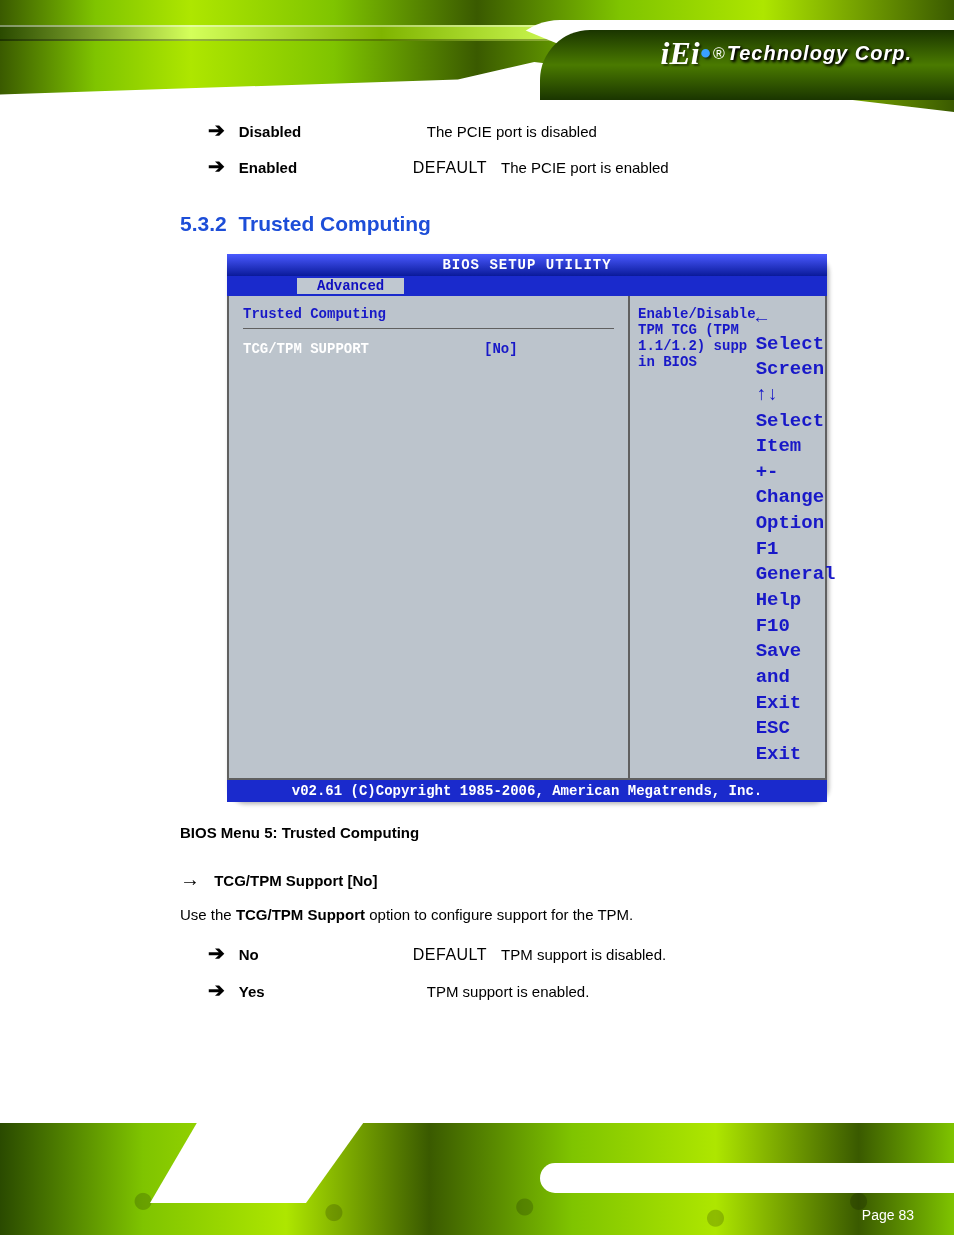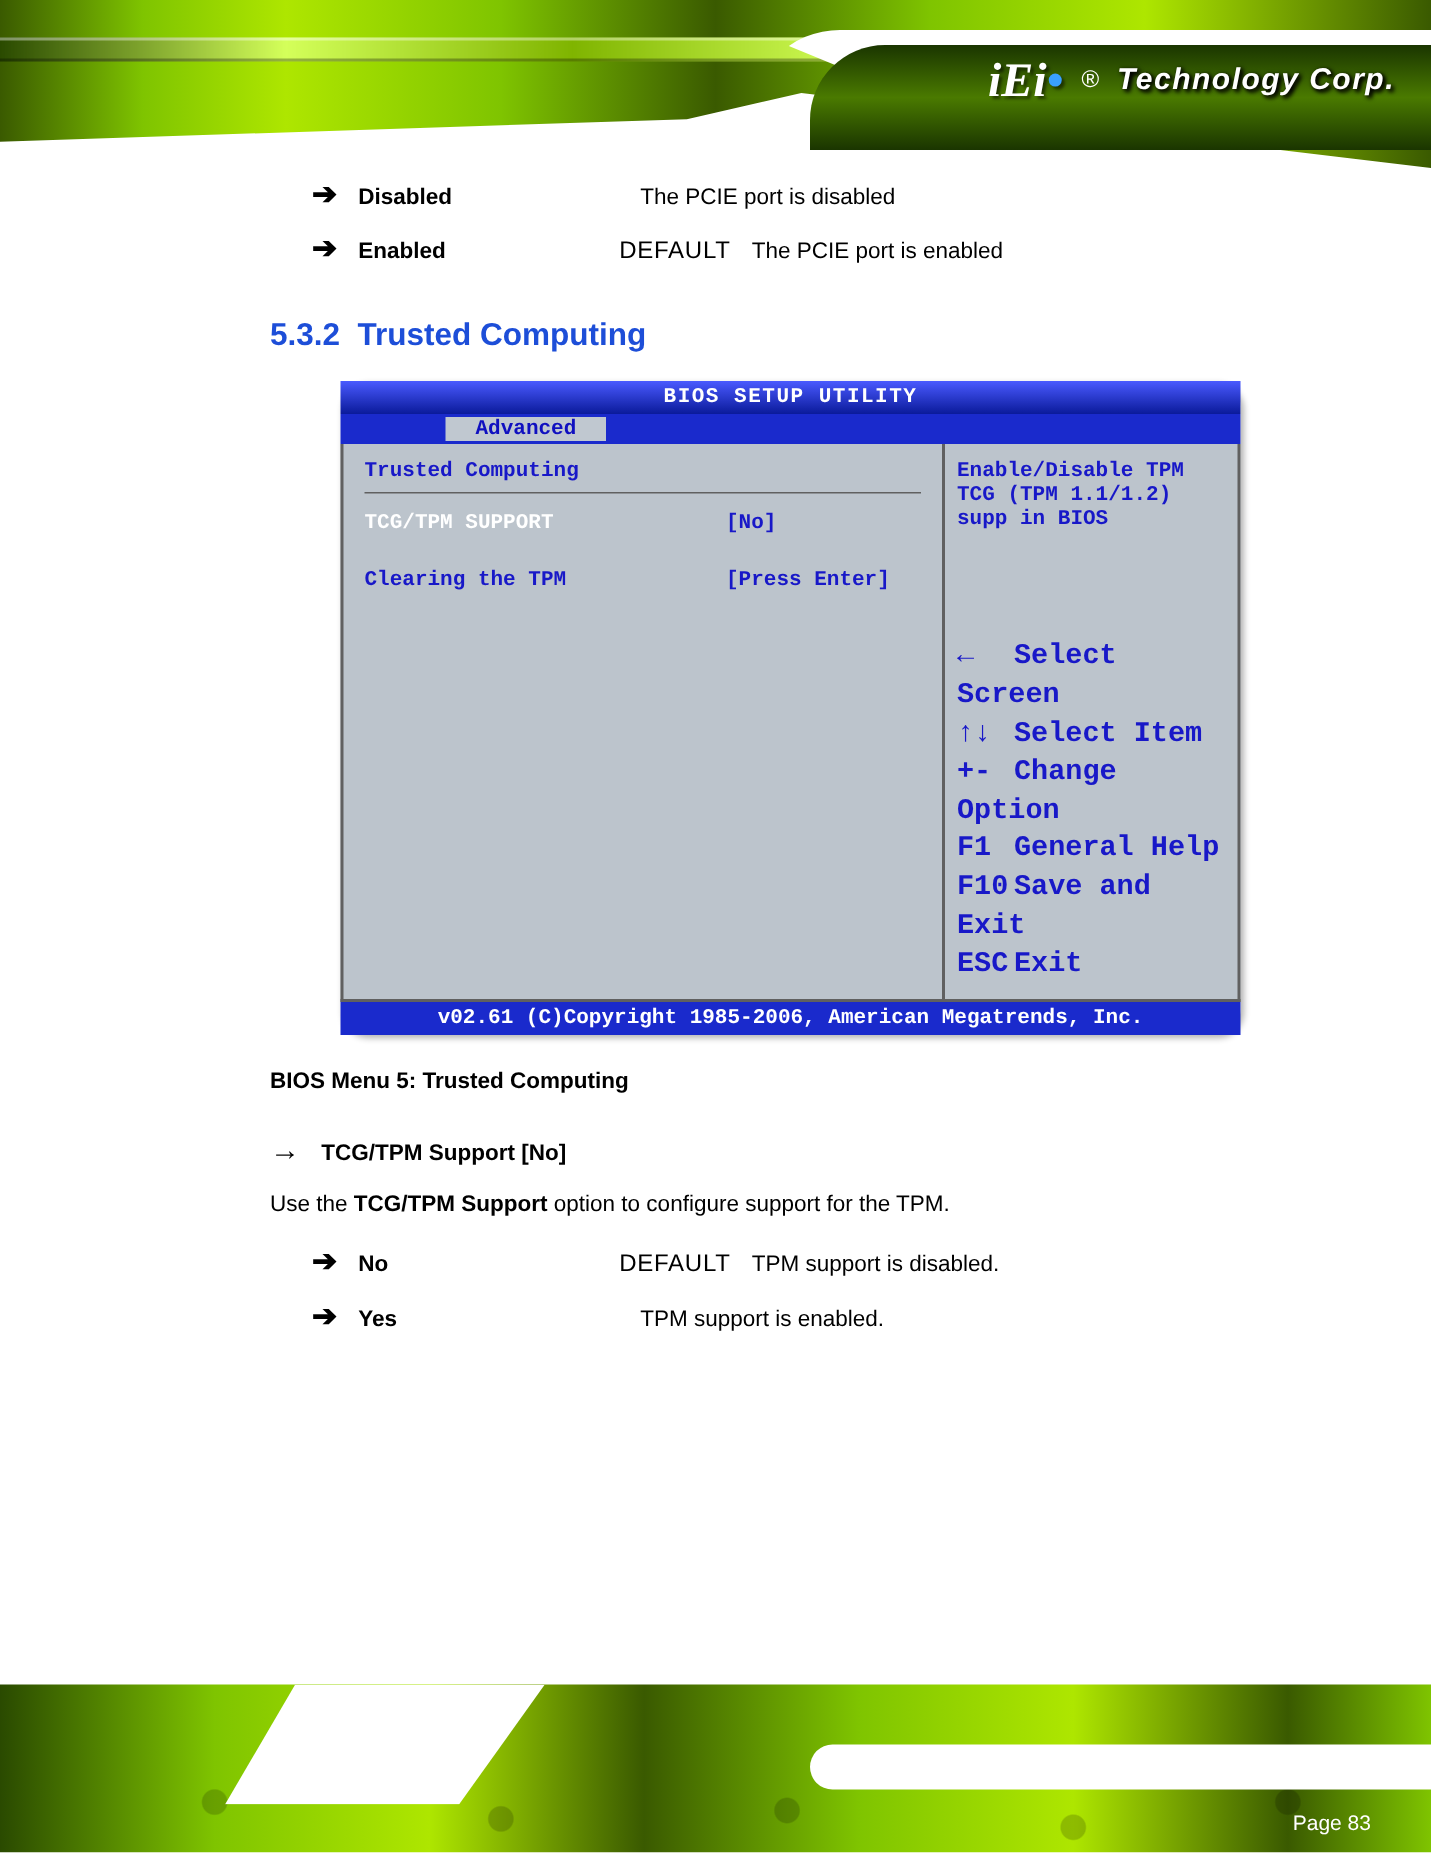--- a/index.html
+++ b/index.html
@@ -43,26 +43,26 @@
   }
   .swoosh-green {
     position: absolute;
     top: 30px; left: 540px; right: 0; height: 70px;
     background: linear-gradient(180deg, #1a3500 0%, #4a7a00 50%, #1a3500 100%);
     z-index: 3;
     border-radius: 50px 0 0 0;
   }
   .logo-area {
     position: absolute;
-    top: 35px; right: 24px;
+    top: 35px; right: 42px;
     z-index: 5;
     color: #fff;
     display: flex;
     align-items: center;
-    gap: 12px;
+    gap: 2px;
   }
   .logo-iei {
     font-family: "Times New Roman", serif;
     font-size: 32px;
     font-weight: bold;
     font-style: italic;
     color: #fff;
     text-shadow: 2px 2px 2px rgba(0,0,0,0.5);
     position: relative;
   }
@@ -153,21 +153,21 @@
     flex: 1;
     padding: 10px 14px;
     border-right: 2px solid #606060;
     min-height: 370px;
   }
   .bios-side {
     width: 195px;
     padding: 10px 8px;
     color: #1818c8;
     display: flex;
-    flex-direction: column;
+    flex-direction: row;
   }
   .bios-heading { color: #1818c8; padding-bottom: 4px; }
   .bios-hr { border: none; border-top: 1px solid #606060; margin: 2px 0 12px 0; }
   .bios-row { display: flex; margin-bottom: 4px; }
   .bios-row .lbl { flex: 1; }
   .bios-row .val { width: 130px; }
   .bios-row.sel .lbl { color: #fff; }
   .bios-row.sel .val { color: #1818c8; }
   .bios-row.norm { color: #1818c8; margin-top: 22px; }
   .bios-help-spacer { flex: 1; }
@@ -271,24 +271,20 @@
     <div class="bios-tabs">
       <span class="bios-tab-active">Advanced</span>
     </div>
     <div class="bios-body">
       <div class="bios-main">
         <div class="bios-heading">Trusted Computing</div>
         <hr class="bios-hr">
         <div class="bios-row sel">
           <span class="lbl">TCG/TPM SUPPORT</span>
           <span class="val">[No]</span>
-        </div>
-        <div class="bios-row norm">
-          <span class="lbl">Clearing the TPM</span>
-          <span class="val">[Press Enter]</span>
         </div>
       </div>
       <div class="bios-side">
         <div>Enable/Disable TPM TCG (TPM 1.1/1.2) supp in BIOS</div>
         <div class="bios-help-spacer"></div>
         <div class="bios-keys">
           <div><span class="k">←</span><span>Select Screen</span></div>
           <div><span class="k">↑↓</span><span>Select Item</span></div>
           <div><span class="k">+-</span><span>Change Option</span></div>
           <div><span class="k">F1</span><span>General Help</span></div>

